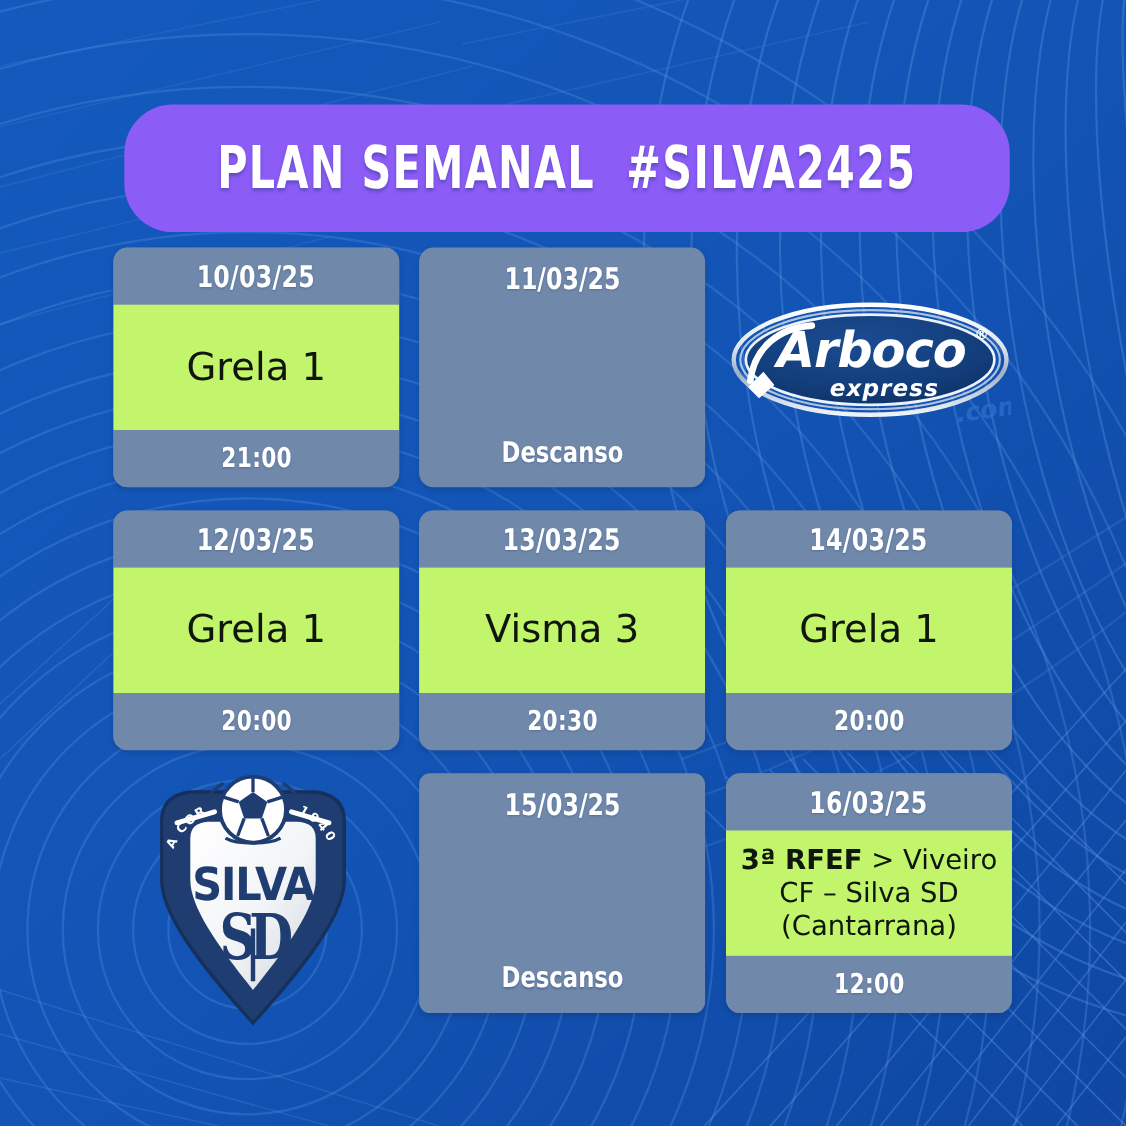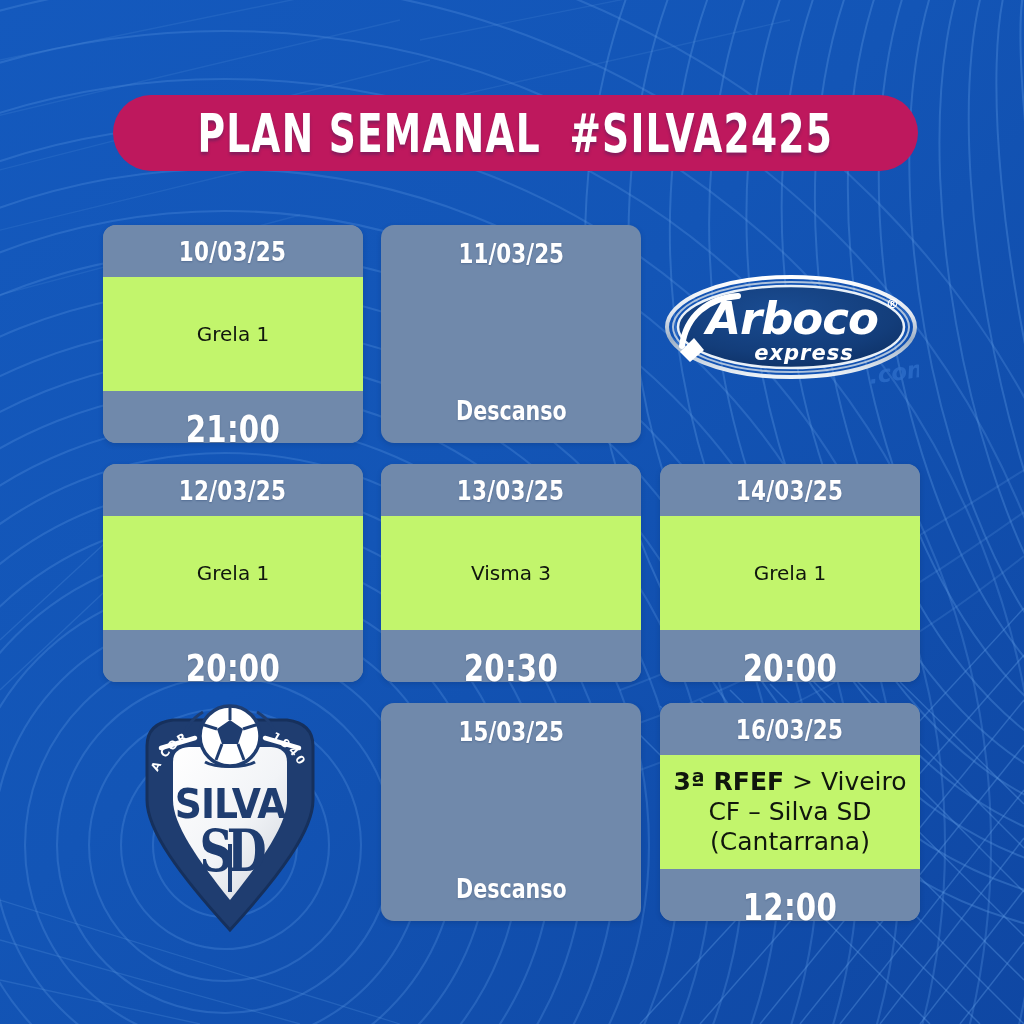--- a/index.html
+++ b/index.html
@@ -25,22 +25,22 @@
     height: 1024px;
     z-index: 0;
   }
 
   
   #title-banner {
     position: absolute;
     left: 113px;
     top: 95px;
     width: 805px;
-    height: 76px;
-    background: #be185d;
+    height: 116px;
+    background: #8b5cf6;
     border-radius: 44px;
     display: flex;
     align-items: center;
     justify-content: center;
     z-index: 4;
   }
   #title-text {
     font-family: "DejaVu Sans", sans-serif;
     font-weight: bold;
     font-size: 47px;
@@ -85,44 +85,43 @@
     transform: scaleX(0.86) scaleY(1.08);
     text-shadow: 0 1px 2px rgba(10,40,90,0.28);
   }
 
   .card-body {
     background: #c2f56c;
     display: flex;
     align-items: center;
     justify-content: center;
     color: #10160d;
-    font-size: 20px;
+    font-size: 35px;
     text-align: center;
     line-height: 1.22;
     padding: 4px 8px;
   }
   .card-body.match {
     font-size: 25px;
     line-height: 1.20;
   }
   .card-body .league {
     font-weight: bold;
   }
 
   .card-time {
     height: 52px;
     background: #7089ab;
     display: flex;
     align-items: center;
     justify-content: center;
     color: #ffffff;
     font-weight: bold;
-    font-size: 34px;
+    font-size: 23px;
     letter-spacing: 0.3px;
-    margin-top: 12px;
   }
   .card-time > span {
     display: block;
     transform: scaleX(0.86) scaleY(1.08);
     text-shadow: 0 1px 2px rgba(10,40,90,0.28);
   }
 
   
   .rest-card {
     position: absolute;
@@ -338,21 +337,21 @@
       <span>14/03/25</span>
     </div>
     <div class="card-body" style="height:114px;">
       <span>Grela 1</span>
     </div>
     <div class="card-time">
       <span>20:00</span>
     </div>
   </div>
 
-  <div class="rest-card" style="left:381px; top:703px; width:260px; height:218px;">
+  <div class="rest-card" style="left:381px; top:703px; width:260px; height:218px;border-radius:10px;">
     <div class="rest-date">
       <span>15/03/25</span>
     </div>
     <div class="rest-label">
       <span>Descanso</span>
     </div>
   </div>
 
   <div class="day-card" style="left:660px; top:703px; width:260px; height:218px;">
     <div class="card-date">

